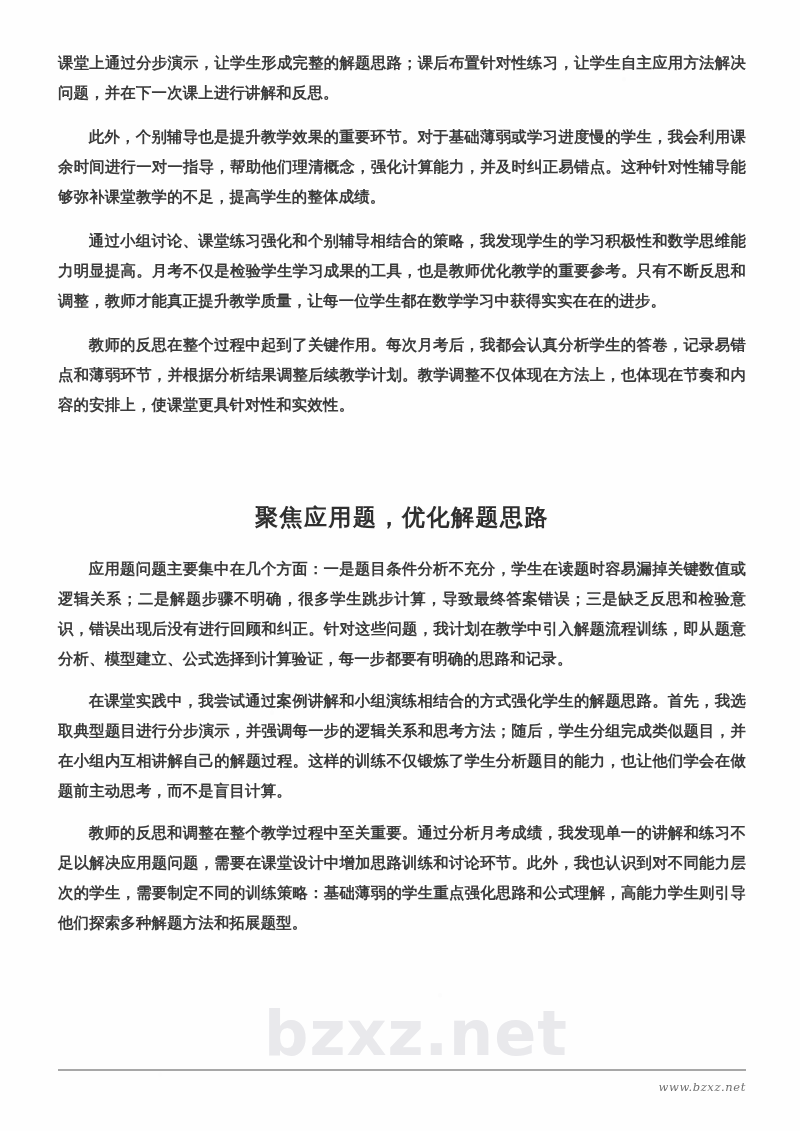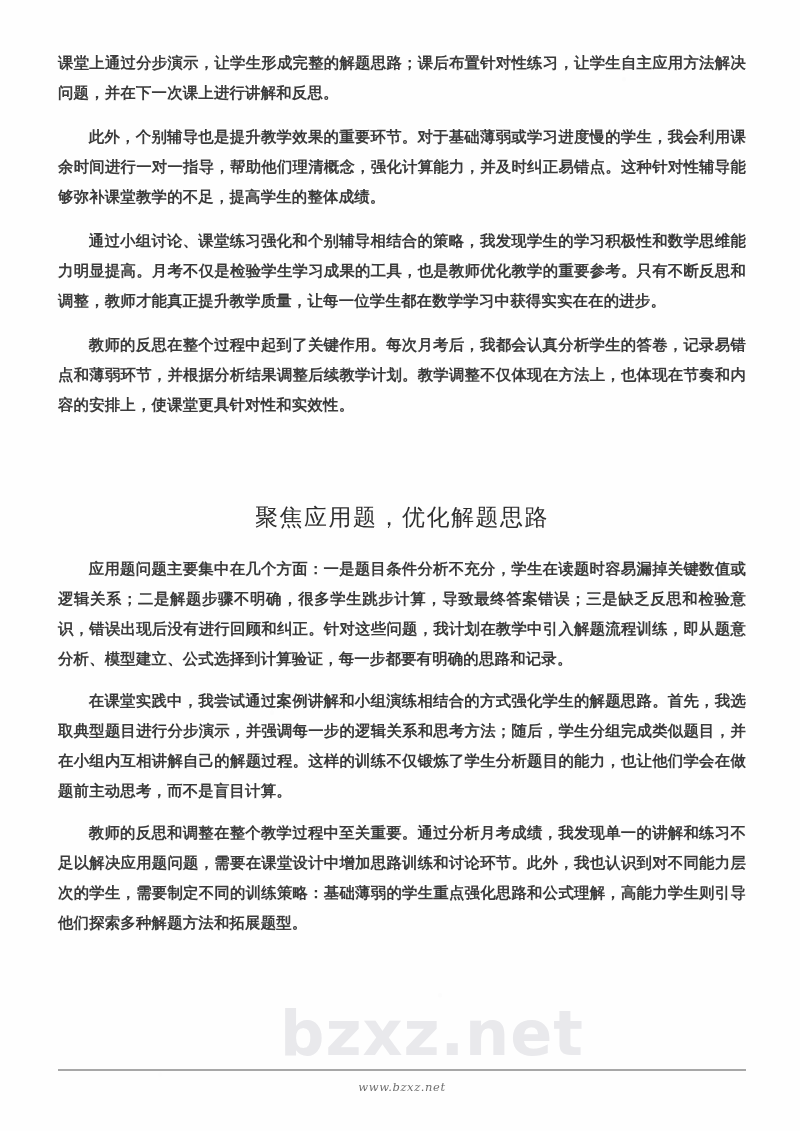--- a/index.html
+++ b/index.html
@@ -34,21 +34,21 @@
       radial-gradient(circle at 34% 63%, rgba(0,0,0,.010) 0 2px, transparent 3px),
       radial-gradient(circle at 90% 52%, rgba(0,0,0,.009) 0 2px, transparent 3px),
       radial-gradient(circle at 55% 88%, rgba(0,0,0,.010) 0 2px, transparent 3px),
       radial-gradient(circle at 20% 95%, rgba(0,0,0,.008) 0 2px, transparent 3px);
     opacity: .9;
   }
 
   
   .watermark {
     position: absolute;
-    left: 280px;
+    left: 264px;
     top: 978px;
     width: 490px;
     height: 66px;
     font-family: "DejaVu Sans", "Liberation Sans", sans-serif;
     font-weight: 700;
     font-size: 62px;
     letter-spacing: 1px;
     line-height: 66px;
     color: #e9e9ec;
     white-space: nowrap;
@@ -86,42 +86,42 @@
   }
 
   .section-gap {
     height: 66px;
   }
 
   h2.section-title {
     margin: 0 0 20px 0;
     text-align: center;
     font-size: 23px;
-    font-weight: 400;
+    font-weight: 700;
     line-height: 34px;
     letter-spacing: 1.5px;
     color: #2f2f2f;
   }
 
   
   .footer {
     position: absolute;
     left: 58px;
     top: 1069px;
     width: 688px;
     z-index: 3;
   }
   .footer-rule {
     height: 2px;
     background: #a7a7a7;
     width: 100%;
   }
   .footer-url {
     margin-top: 9px;
-    text-align: center;
+    text-align: right;
     font-family: "DejaVu Serif", "Liberation Serif", serif;
     font-style: italic;
     font-size: 11.5px;
     letter-spacing: .6px;
     color: #6f6f6f;
   }
 </style>
 </head>
 <body>
 

